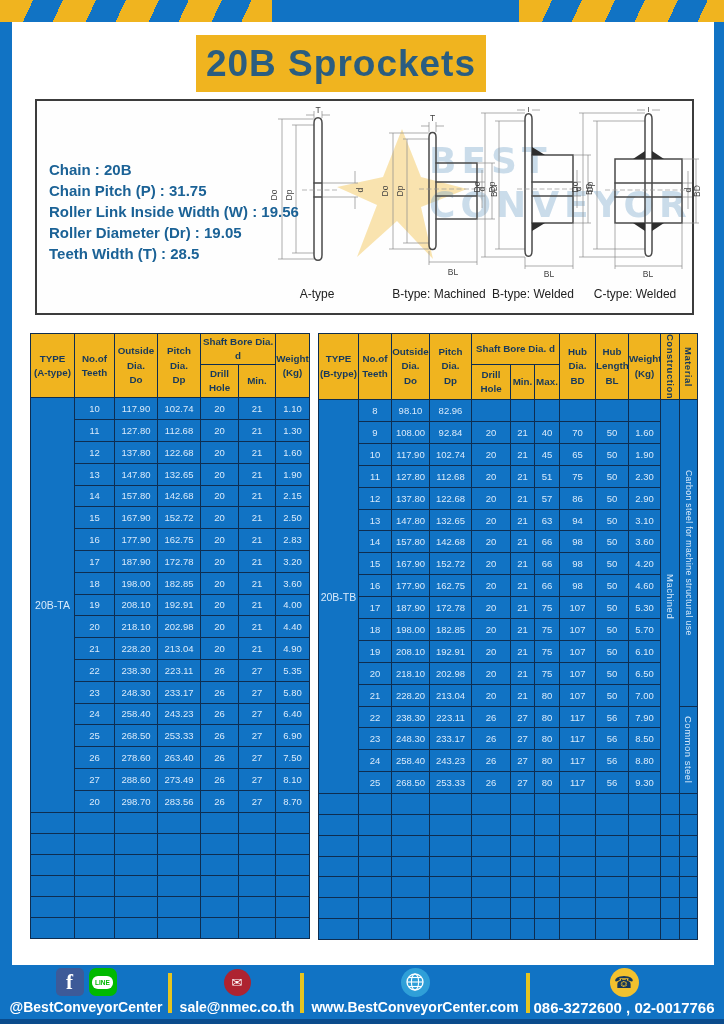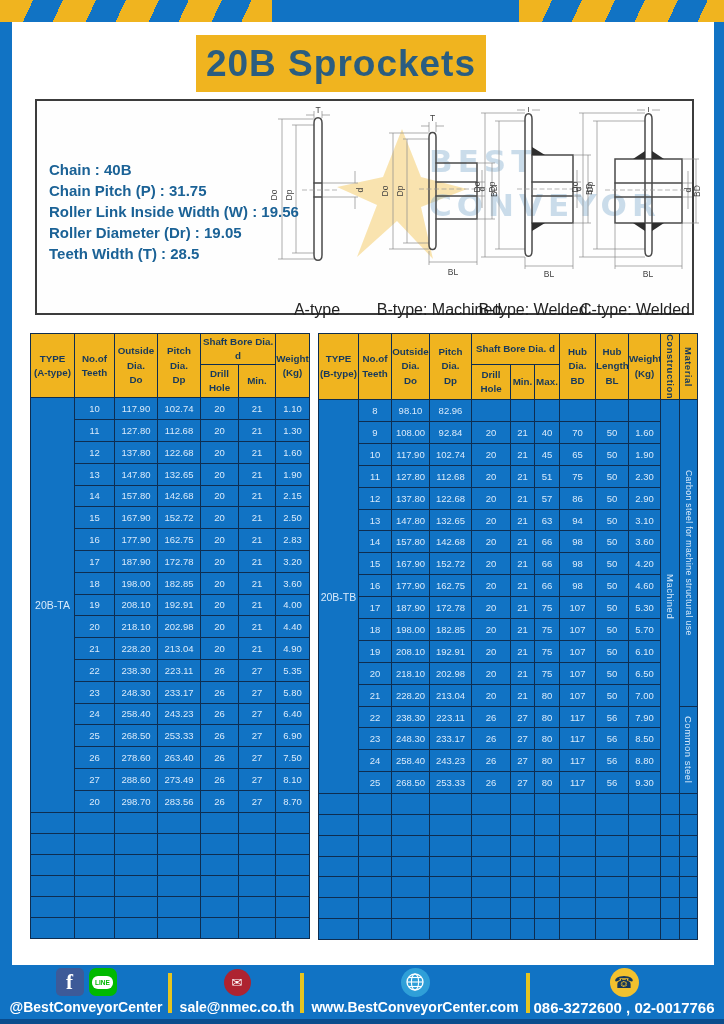--- a/index.html
+++ b/index.html
@@ -18,23 +18,23 @@
   .banner{position:absolute;left:184px;top:13px;width:290px;height:57px;background:var(--yellow);
     display:flex;align-items:center;justify-content:center;}
   .banner h1{font-size:37px;font-weight:bold;color:var(--title-text);letter-spacing:1px;}
 
   .draw-box{position:absolute;left:23px;top:77px;width:659px;height:216px;border:2px solid #3c3c3c;background:#fefefe;}
   .specs{position:absolute;left:12px;top:58px;z-index:3;}
   .specs div{font-size:15px;font-weight:bold;color:var(--spec-text);line-height:21px;white-space:nowrap;}
 
   .wm{position:absolute;left:300px;top:28px;z-index:1;opacity:.35;}
   .wm-text{position:absolute;left:392px;top:38px;z-index:1;color:#7daacd;opacity:.4;
-    font-weight:bold;font-size:31px;line-height:44px;letter-spacing:5px;font-family:"DejaVu Sans",sans-serif;}
+    font-weight:bold;font-size:36px;line-height:44px;letter-spacing:5px;font-family:"DejaVu Sans",sans-serif;}
   .fig{position:absolute;z-index:2;text-align:center;}
-  .fig .cap{margin-top:18px;font-size:16px;color:#222;font-weight:500;white-space:nowrap;}
+  .fig .cap{margin-top:4px;font-size:12px;color:#222;font-weight:500;white-space:nowrap;}
   .ol{stroke:#4a4a4a;stroke-width:1.5;fill:none;stroke-linecap:round;}
   .dim{stroke:#8b8b8b;stroke-width:.7;fill:none;}
   .dash{stroke:#9a9a9a;stroke-width:.7;stroke-dasharray:5 2.5;fill:none;}
   .weld{fill:#2e2e2e;}
   .dtxt{font-size:8.5px;fill:#3f3f3f;font-family:"Liberation Sans",sans-serif;}
 
   table{border-collapse:collapse;table-layout:fixed;position:absolute;top:311px;}
   #table-a{left:18px;width:279px;}
   #table-b{left:306px;width:379px;}
   th,td{border:1.6px solid var(--navy);overflow:hidden;}
@@ -87,21 +87,21 @@
         <svg width="130" height="150" viewBox="0 0 130 150">
           <polygon points="65,0 84,48 130,60 84,78 96,130 60,92 20,128 40,76 0,58 46,48" fill="#f0b41f"></polygon>
         </svg>
       </div>
       <div class="wm-text">
         <div>BEST</div>
         <div>CONVEYOR</div>
       </div>
 
       <div class="specs">
-        <div>Chain  : 40B</div>
+        <div>Chain  : 20B</div>
         <div>Chain Pitch (P)  :  31.75</div>
         <div>Roller Link Inside Width (W)  :  19.56</div>
         <div>Roller Diameter (Dr)  : 19.05</div>
         <div>Teeth Width (T)  :  28.5</div>
       </div>
 
       <div class="fig" style="left:225px;top:6px;width:110px;">
         <svg width="110" height="172" viewBox="0 0 110 172">
           <line class="dim" x1="16" y1="12" x2="52" y2="12"></line>
             <line class="dim" x1="16" y1="152" x2="52" y2="152"></line>

